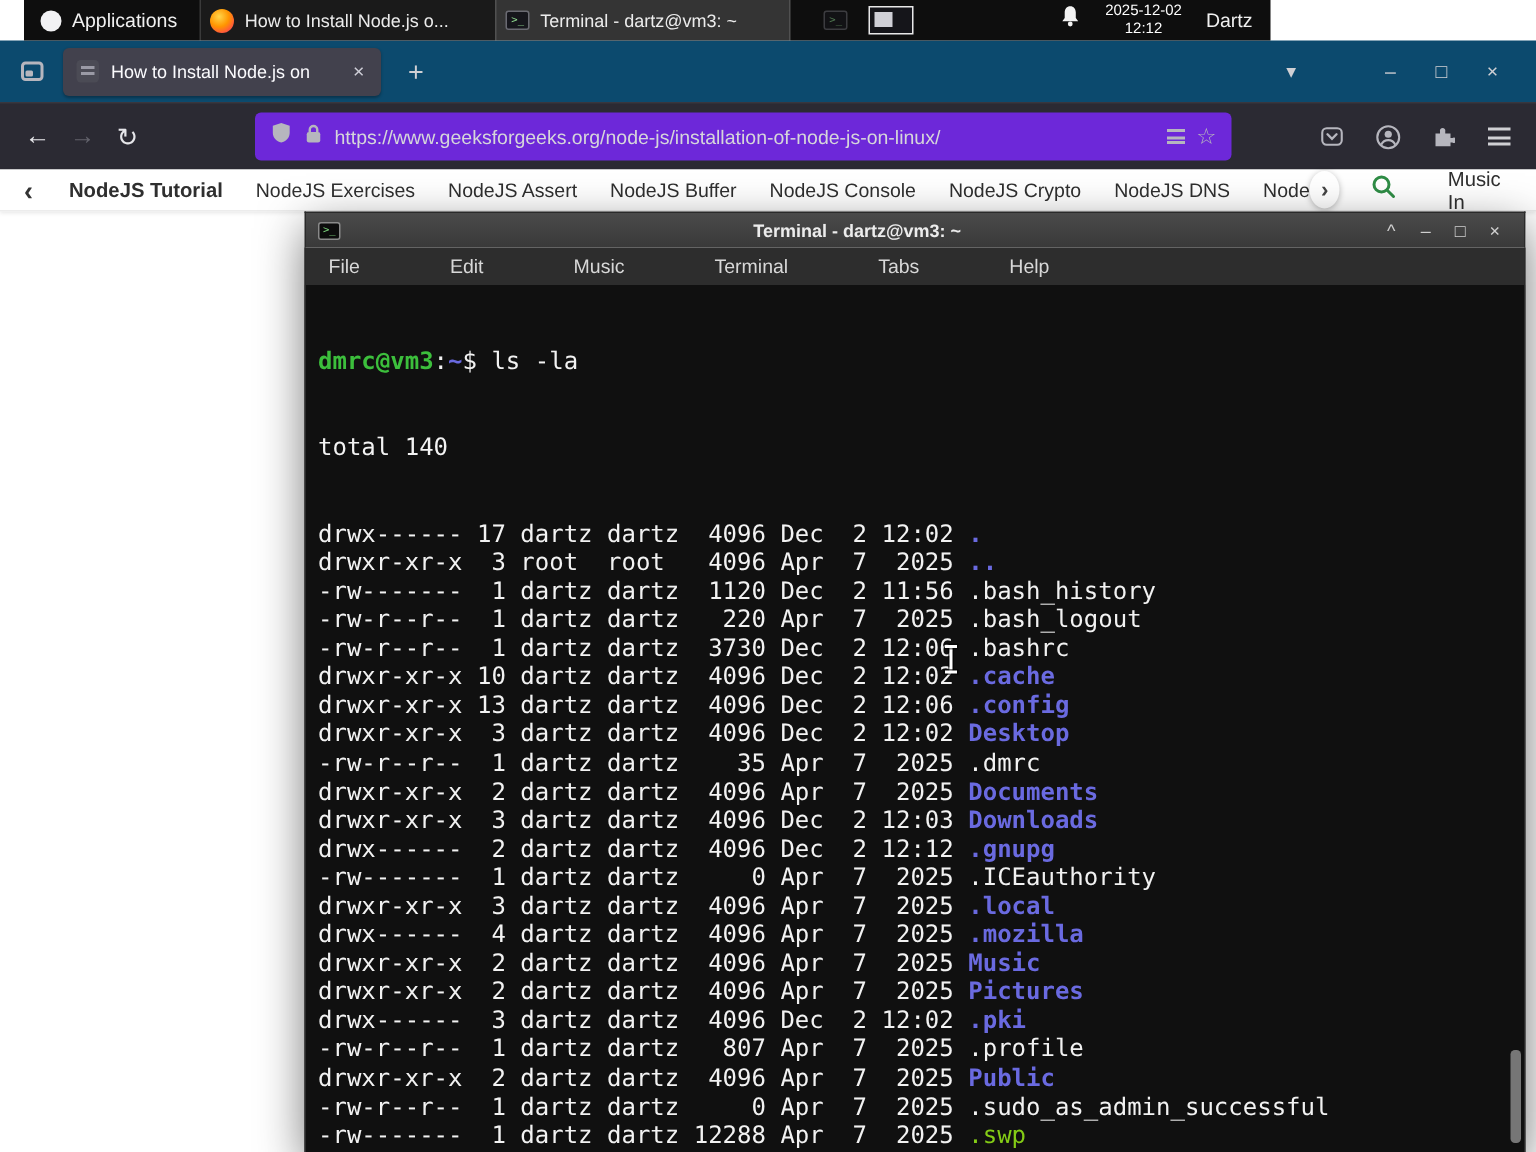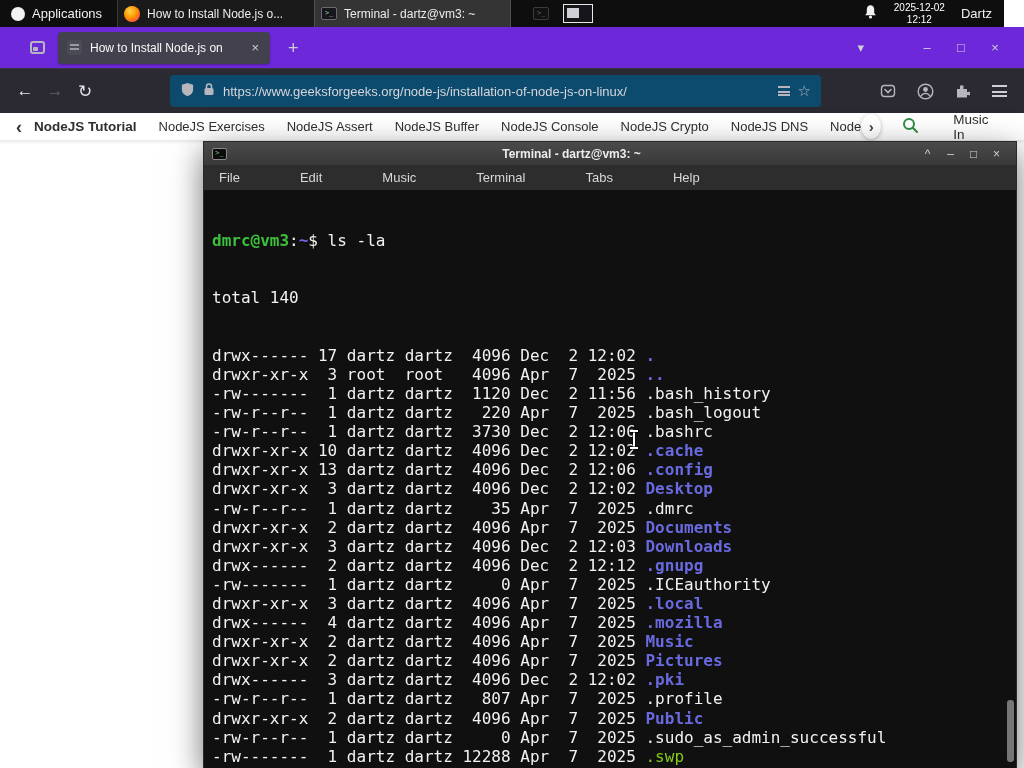--- a/index.html
+++ b/index.html
@@ -1,20 +1,20 @@
 <!DOCTYPE html>
 <html style="--gfg-green: #2f8d46; --dir-blue: #6a6ae0; --prompt-green: #3cbf3c;"><head>
 <meta charset="utf-8">
 <style>
   * { margin:0; padding:0; box-sizing:border-box; }
   html,body { width:1024px; height:768px; overflow:hidden; }
   body { font-family:"Liberation Sans", sans-serif; position:relative; background:#fff; }
 
   
-  .panel { position:absolute; top:0; left:0; width:1004px; height:27px; background:#0e0e0e; display:flex; align-items:center; color:#f0f0f0; z-index:40; }
+  .panel { position:absolute; top:0; left:16px; width:831px; height:27px; background:#0e0e0e; display:flex; align-items:center; color:#f0f0f0; z-index:40; }
   .apps-btn { display:flex; align-items:center; gap:7px; padding:0 11px; height:100%; }
   .appico { width:14px; height:14px; border-radius:50%; background:#f2f2f4; }
   .apps-label { font-size:13px; }
   .task-group { display:flex; height:100%; margin-left:4px; }
   .task-btn { width:197px; display:flex; align-items:center; gap:7px; padding:0 6px; border-left:1px solid rgba(255,255,255,.14); background:rgba(255,255,255,.05); height:100%; }
   .task-btn:last-child { border-right:1px solid rgba(255,255,255,.14); }
   .task-btn.active { background:rgba(255,255,255,.16); }
   .task-label { font-size:12px; color:#ececec; white-space:nowrap; overflow:hidden; }
   .ico-ff { width:16px; height:16px; border-radius:50%; background:radial-gradient(circle at 38% 32%, #ffd54a, #ff9500 45%, #ff5d36 72%, #d9386f); flex:0 0 auto; }
   .ico-codium { width:15px; height:15px; border-radius:50%; background:#2f80ed; flex:0 0 auto; }
@@ -22,49 +22,49 @@
   .tray { display:flex; align-items:center; gap:14px; margin-left:22px; }
   .tray .faint { opacity:.5; }
   .wsbox { width:30px; height:19px; border:1px solid #e8e8e8; background:#15151a; position:relative; }
   .wsbox::after { content:""; position:absolute; left:3px; top:3px; width:12px; height:10px; background:#cfcfd6; }
   .panel-right { margin-left:auto; display:flex; align-items:center; gap:16px; padding-right:12px; }
   .clock { text-align:center; font-size:10px; line-height:11.5px; color:#fff; }
   .panel-user { font-size:13px; }
 
   
   .browser { position:absolute; top:27px; left:0; width:1024px; height:741px; }
-  .tabbar { height:41px; background:#6d28d9; display:flex; align-items:center;padding-left:16px; }
+  .tabbar { height:41px; background:#0c4a6e; display:flex; align-items:center; }
   .ffview { width:15px; height:13px; border:2px solid #b6b6be; border-radius:3px; position:relative; margin-left:14px; flex:0 0 auto; }
   .ffview::after { content:""; position:absolute; left:1px; bottom:1px; width:5px; height:4px; background:#b6b6be; border-radius:1px; }
   .tab { margin-left:13px; width:212px; height:32px; background:#42414d; border-radius:4px; display:flex; align-items:center; padding:0 9px; gap:8px; box-shadow:0 1px 2px rgba(0,0,0,.3); }
   .favicon { width:15px; height:15px; border-radius:3px; background:#4b4b55; position:relative; flex:0 0 auto; }
   .favicon::after { content:""; position:absolute; left:3px; top:4px; width:9px; height:2px; background:#9a9aa5; box-shadow:0 4px 0 #9a9aa5; }
   .tab-title { flex:1; color:#fbfbfe; font-size:12px; white-space:nowrap; overflow:hidden; }
   .tab-close { color:#cfcfd8; font-size:13px; padding:0 2px; }
   .newtab { margin-left:12px; color:#d0d0d4; font-size:18px; line-height:18px; padding:2px 6px; }
   .tabbar-right { margin-left:auto; display:flex; align-items:center; margin-right:12px; }
   .tablist-btn { color:#d0d0d4; font-size:13px; margin-right:46px; }
   .winctl { color:#d0d0d4; font-size:13px; width:34px; text-align:center; }
 
   .navbar { height:45px; background:#2b2a33; display:flex; align-items:center; padding:0 10px; border-top:1px solid #38373f; }
   .nav-btn { width:30px; height:30px; display:flex; align-items:center; justify-content:center; color:#e6e6ea; font-size:17px; border-radius:4px; }
   .nav-btn.disabled { color:#62626b; }
-  .urlbar { flex:1; height:32px; background:#0c4a6e; border-radius:4px; display:flex; align-items:center; padding:0 10px; gap:8px; margin:0 52px 0 70px; }
+  .urlbar { flex:1; height:32px; background:#6d28d9; border-radius:4px; display:flex; align-items:center; padding:0 10px; gap:8px; margin:0 52px 0 70px; }
   .url-text { flex:1; color:#d6d6da; font-size:13px; white-space:nowrap; overflow:hidden; }
   .reader-ico { width:12px; height:10px; border-top:2px solid #b6b6be; border-bottom:2px solid #b6b6be; position:relative; }
   .reader-ico::after { content:""; position:absolute; top:2.5px; left:0; right:0; height:2px; background:#b6b6be; }
   .star { color:#b6b6be; font-size:15px; }
   .nav-right { display:flex; align-items:center; gap:7px; }
   .hamb { width:15px; height:12px; border-top:2px solid #d0d0d4; border-bottom:2px solid #d0d0d4; position:relative; }
   .hamb::after { content:""; position:absolute; top:3.5px; left:0; right:0; height:2px; background:#d0d0d4; }
 
   .sitenav { height:28px; background:#fff; display:flex; align-items:center; padding:0 34px 0 16px; border-bottom:1px solid #ececec; box-shadow:0 1px 3px rgba(0,0,0,.10); position:relative; z-index:5; }
   .chev { font-size:18px; color:#333; font-weight:bold; line-height:16px; }
   .sn-item { font-size:13px; color:#2f2f2f; margin-left:22px; white-space:nowrap; }
-  .sn-item.first { font-weight:bold; margin-left:12px; font-size:13.5px; }
+  .sn-item.first { font-weight:bold; margin-left:24px; font-size:13.5px; }
   .sn-right { margin-left:auto; display:flex; align-items:center; gap:20px; }
   .chev-circle { width:25px; height:25px; border-radius:50%; background:#fff; box-shadow:0 1px 4px rgba(0,0,0,.28); display:flex; align-items:center; justify-content:center; color:#444; font-size:15px; font-weight:bold; }
   .signin { font-size:13.5px; color:#2f2f2f; font-weight:500; margin-left:14px; }
   .pagebody { background:#fff; height:626px; }
 
   
   .terminal { position:absolute; left:203px; top:141px; width:814px; height:627px; display:flex; flex-direction:column; box-shadow:0 10px 30px rgba(0,0,0,.55); z-index:20; }
   .t-titlebar { height:24px; background:linear-gradient(#4a4a4a,#393939); display:flex; align-items:center; padding:0 8px; border:1px solid #2a2a2a; border-bottom:none; }
   .t-ico { width:15px; height:12px; background:#0c0c0c; border:1px solid #8a8a8a; border-radius:2px; color:#7ed87e; font-family:"DejaVu Sans Mono", monospace; font-size:7px; line-height:9px; text-align:center; }
   .t-title { flex:1; text-align:center; color:#ececec; font-weight:bold; font-size:12px; }

